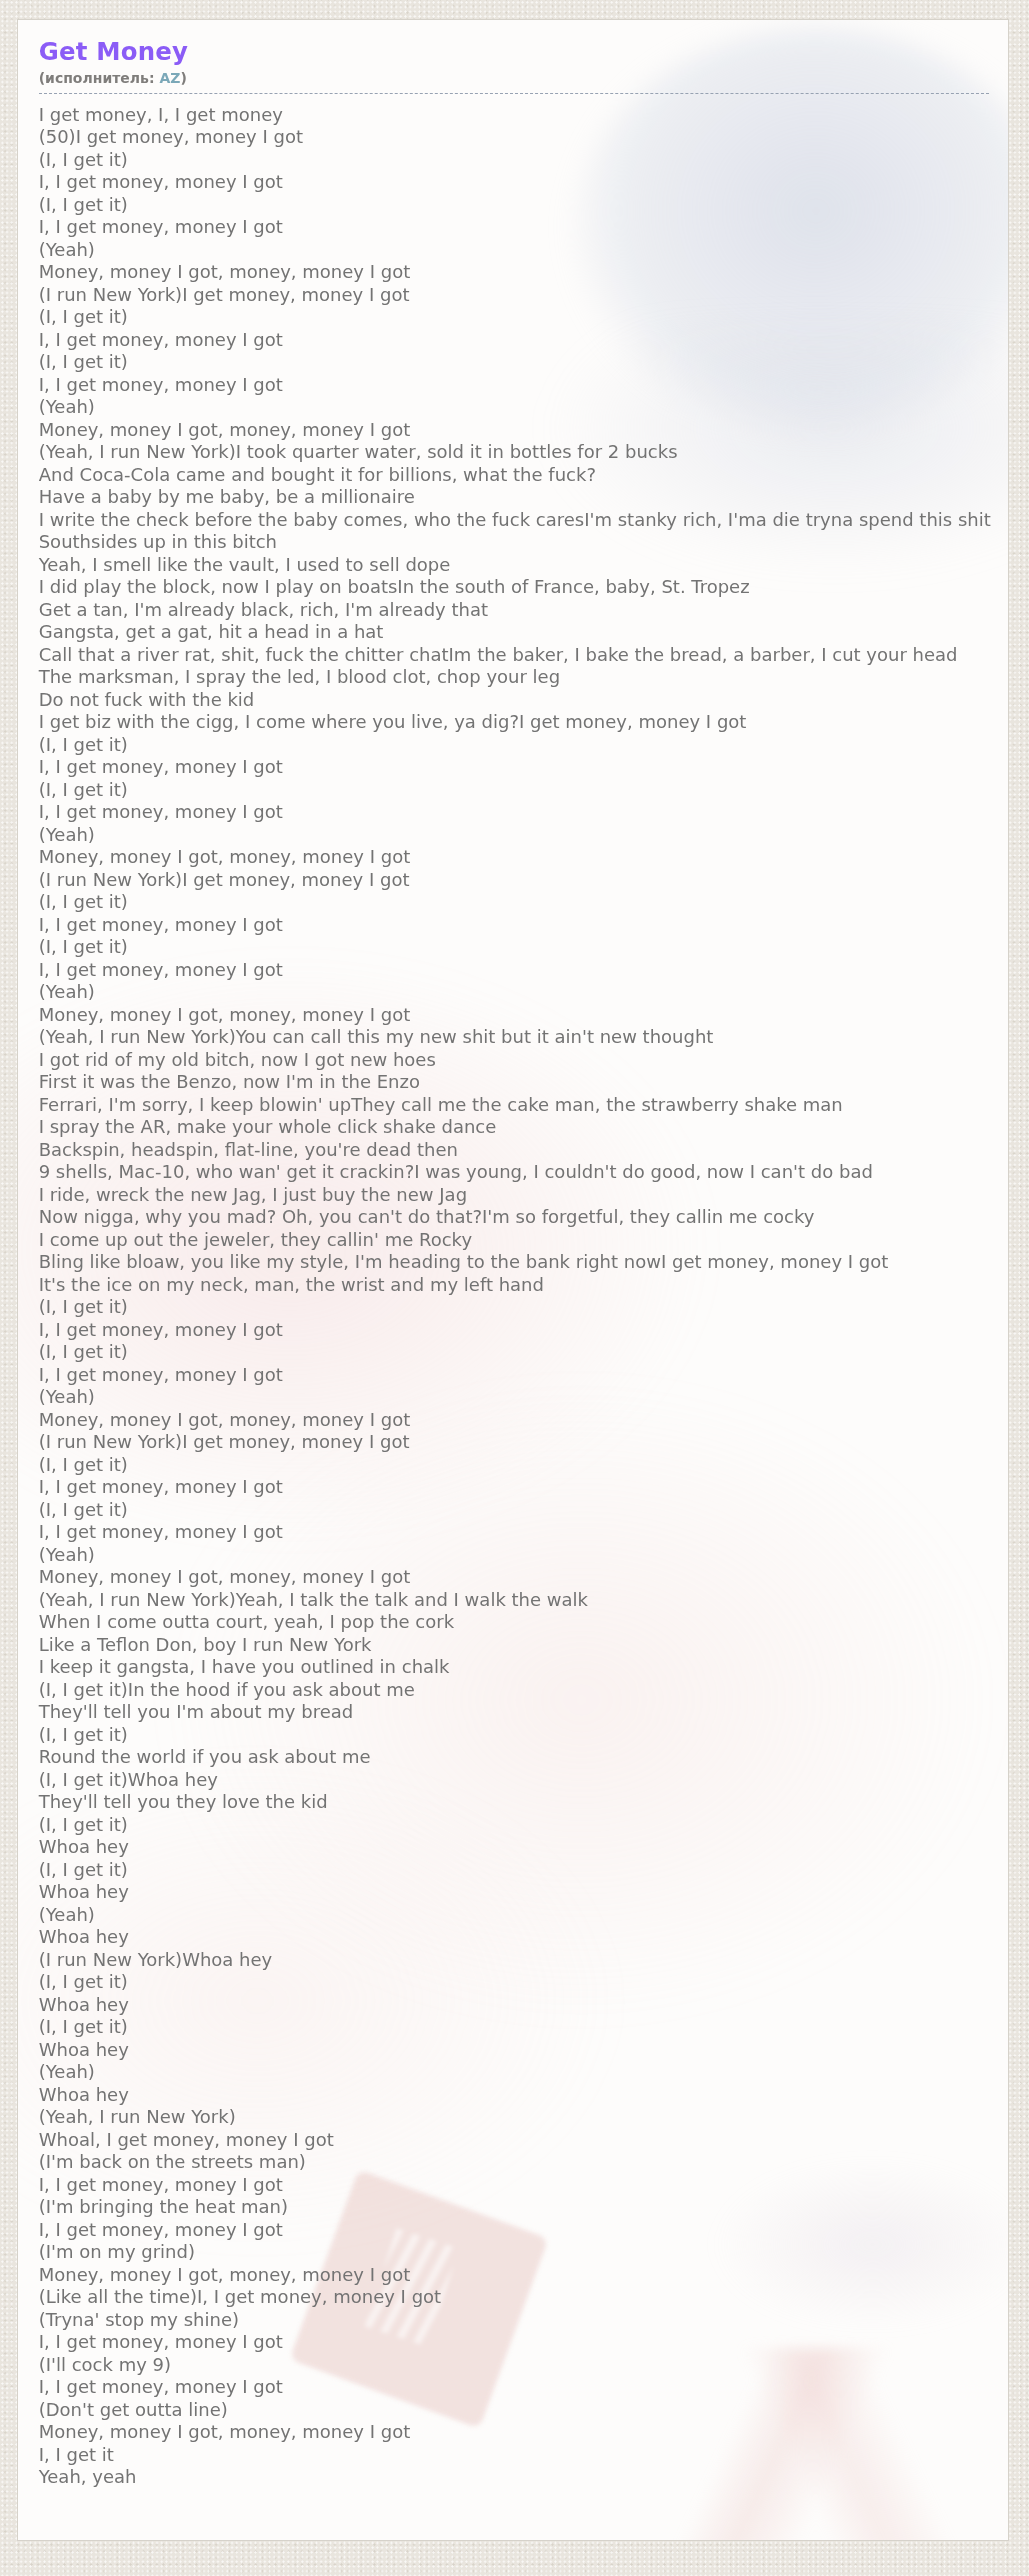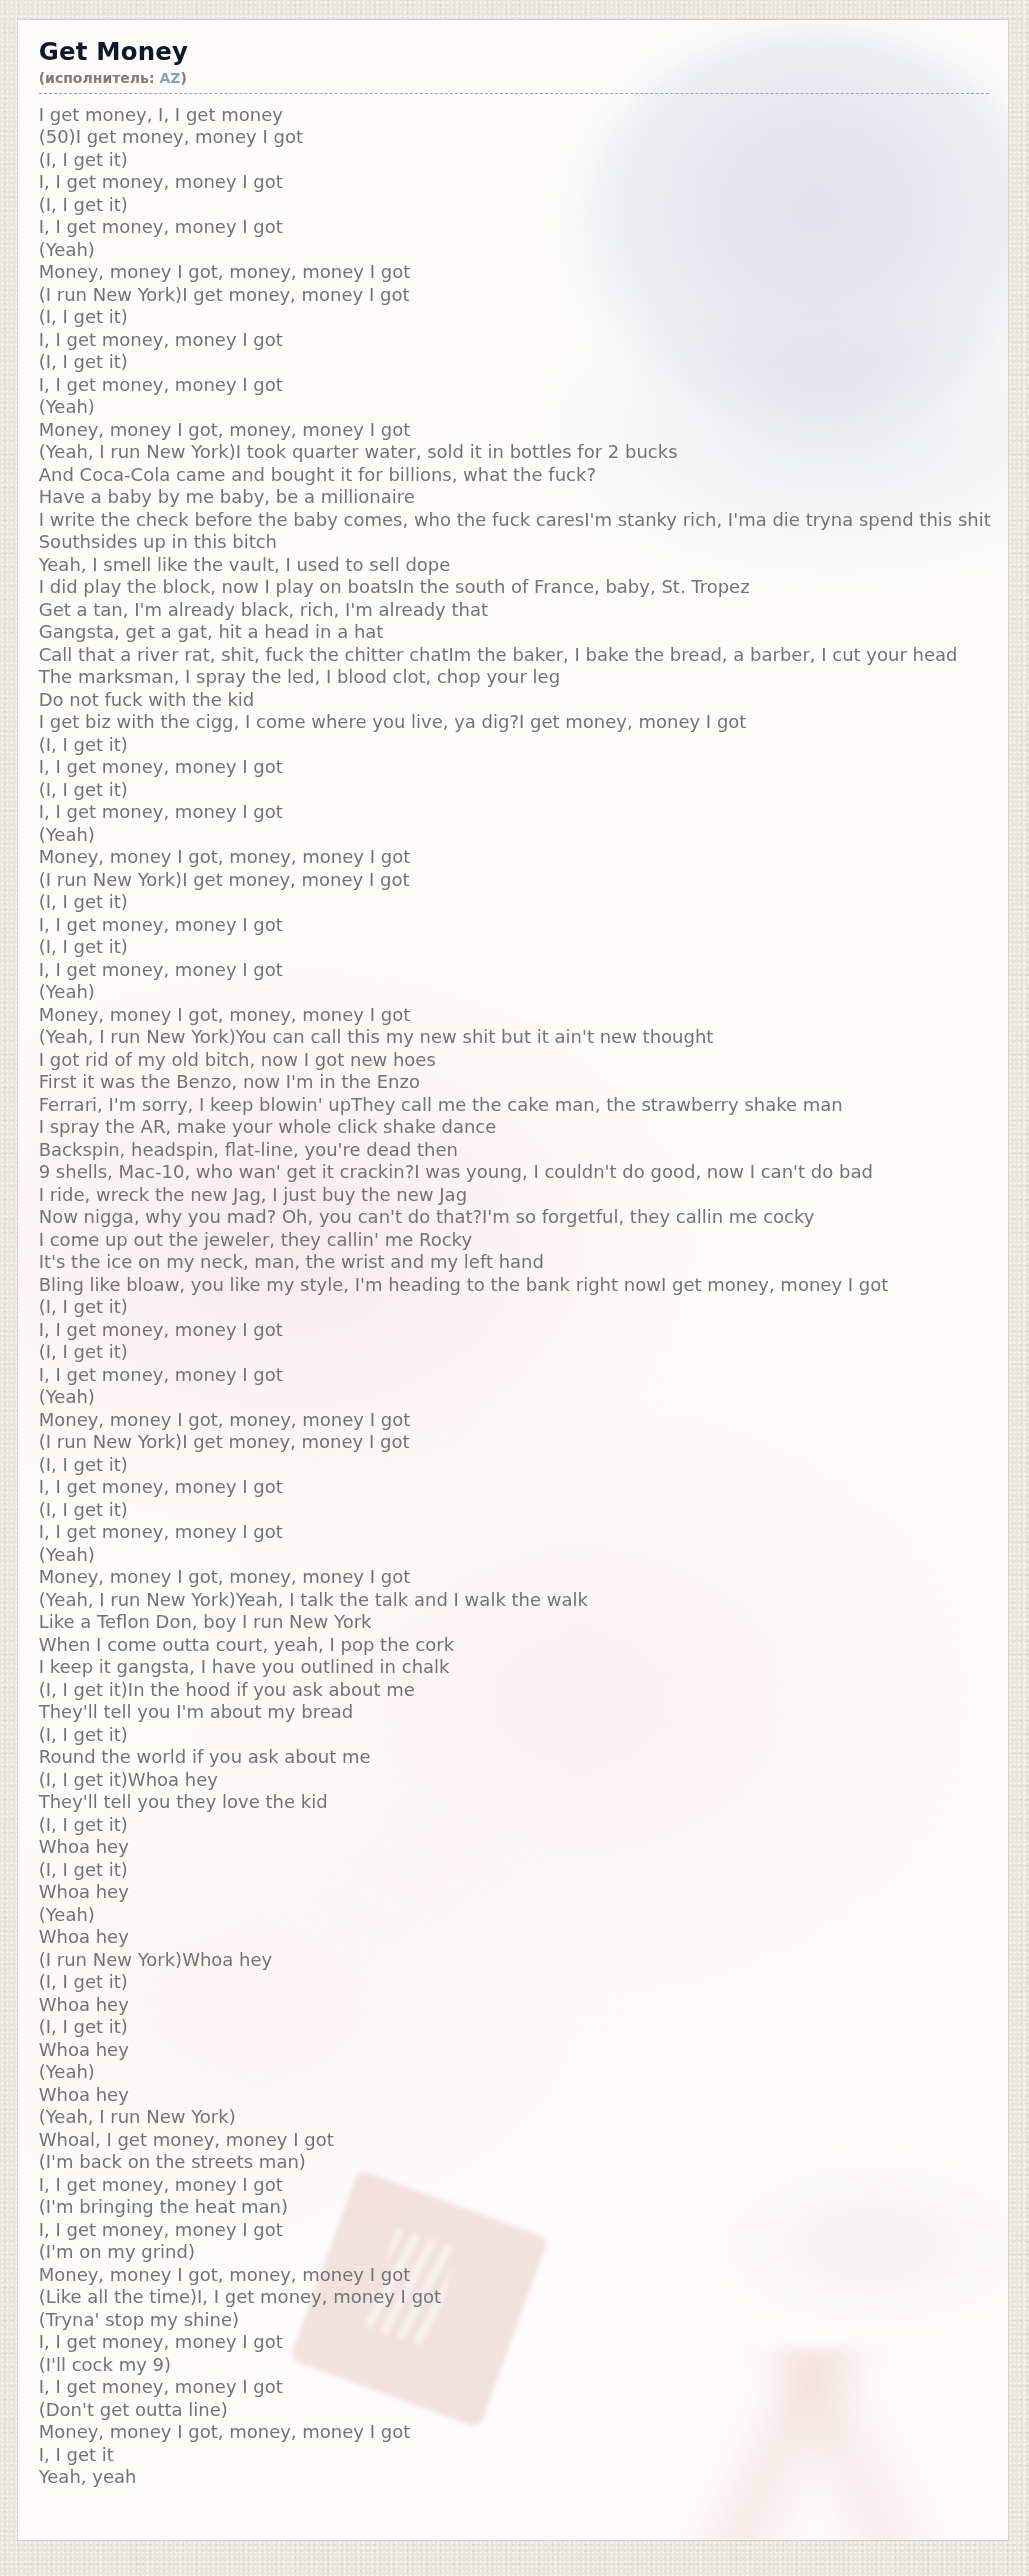--- a/index.html
+++ b/index.html
@@ -87,21 +87,21 @@
     left: 695px; top: 2140px; width: 319px; height: 169px;
     background: radial-gradient(ellipse at 50% 50%, rgba(223,214,224,0.30) 0%, rgba(223,214,224,0) 70%);
     filter: blur(9.4px);
   }
   
   h1.song-title {
     margin: 1.9px 0 0 0;
     font-size: 24.4px;
     line-height: 30px;
     font-weight: bold;
-    color: #0f172a;
+    color: #8b5cf6;
     letter-spacing: 0.2px;
   }
   .artist-line {
     margin-top: 0.9px;
     font-size: 14px;
     line-height: 20px;
     color: #7f7d7b;
     font-weight: bold;
   }
   .artist-link {
@@ -189,38 +189,38 @@
         <div class="lyric-line">(Yeah, I run New York)You can call this my new shit but it ain't new thought</div>
         <div class="lyric-line">I got rid of my old bitch, now I got new hoes</div>
         <div class="lyric-line">First it was the Benzo, now I'm in the Enzo</div>
         <div class="lyric-line">Ferrari, I'm sorry, I keep blowin' upThey call me the cake man, the strawberry shake man</div>
         <div class="lyric-line">I spray the AR, make your whole click shake dance</div>
         <div class="lyric-line">Backspin, headspin, flat-line, you're dead then</div>
         <div class="lyric-line">9 shells, Mac-10, who wan' get it crackin?I was young, I couldn't do good, now I can't do bad</div>
         <div class="lyric-line">I ride, wreck the new Jag, I just buy the new Jag</div>
         <div class="lyric-line">Now nigga, why you mad? Oh, you can't do that?I'm so forgetful, they callin me cocky</div>
         <div class="lyric-line">I come up out the jeweler, they callin' me Rocky</div>
+        <div class="lyric-line">Bling like bloaw, you like my style, I'm heading to the bank right nowI get money, money I got</div>
         <div class="lyric-line">It's the ice on my neck, man, the wrist and my left hand</div>
-        <div class="lyric-line">Bling like bloaw, you like my style, I'm heading to the bank right nowI get money, money I got</div>
         <div class="lyric-line">(I, I get it)</div>
         <div class="lyric-line">I, I get money, money I got</div>
         <div class="lyric-line">(I, I get it)</div>
         <div class="lyric-line">I, I get money, money I got</div>
         <div class="lyric-line">(Yeah)</div>
         <div class="lyric-line">Money, money I got, money, money I got</div>
         <div class="lyric-line">(I run New York)I get money, money I got</div>
         <div class="lyric-line">(I, I get it)</div>
         <div class="lyric-line">I, I get money, money I got</div>
         <div class="lyric-line">(I, I get it)</div>
         <div class="lyric-line">I, I get money, money I got</div>
         <div class="lyric-line">(Yeah)</div>
         <div class="lyric-line">Money, money I got, money, money I got</div>
         <div class="lyric-line">(Yeah, I run New York)Yeah, I talk the talk and I walk the walk</div>
+        <div class="lyric-line">When I come outta court, yeah, I pop the cork</div>
         <div class="lyric-line">Like a Teflon Don, boy I run New York</div>
-        <div class="lyric-line">When I come outta court, yeah, I pop the cork</div>
         <div class="lyric-line">I keep it gangsta, I have you outlined in chalk</div>
         <div class="lyric-line">(I, I get it)In the hood if you ask about me</div>
         <div class="lyric-line">They'll tell you I'm about my bread</div>
         <div class="lyric-line">(I, I get it)</div>
         <div class="lyric-line">Round the world if you ask about me</div>
         <div class="lyric-line">(I, I get it)Whoa hey</div>
         <div class="lyric-line">They'll tell you they love the kid</div>
         <div class="lyric-line">(I, I get it)</div>
         <div class="lyric-line">Whoa hey</div>
         <div class="lyric-line">(I, I get it)</div>

